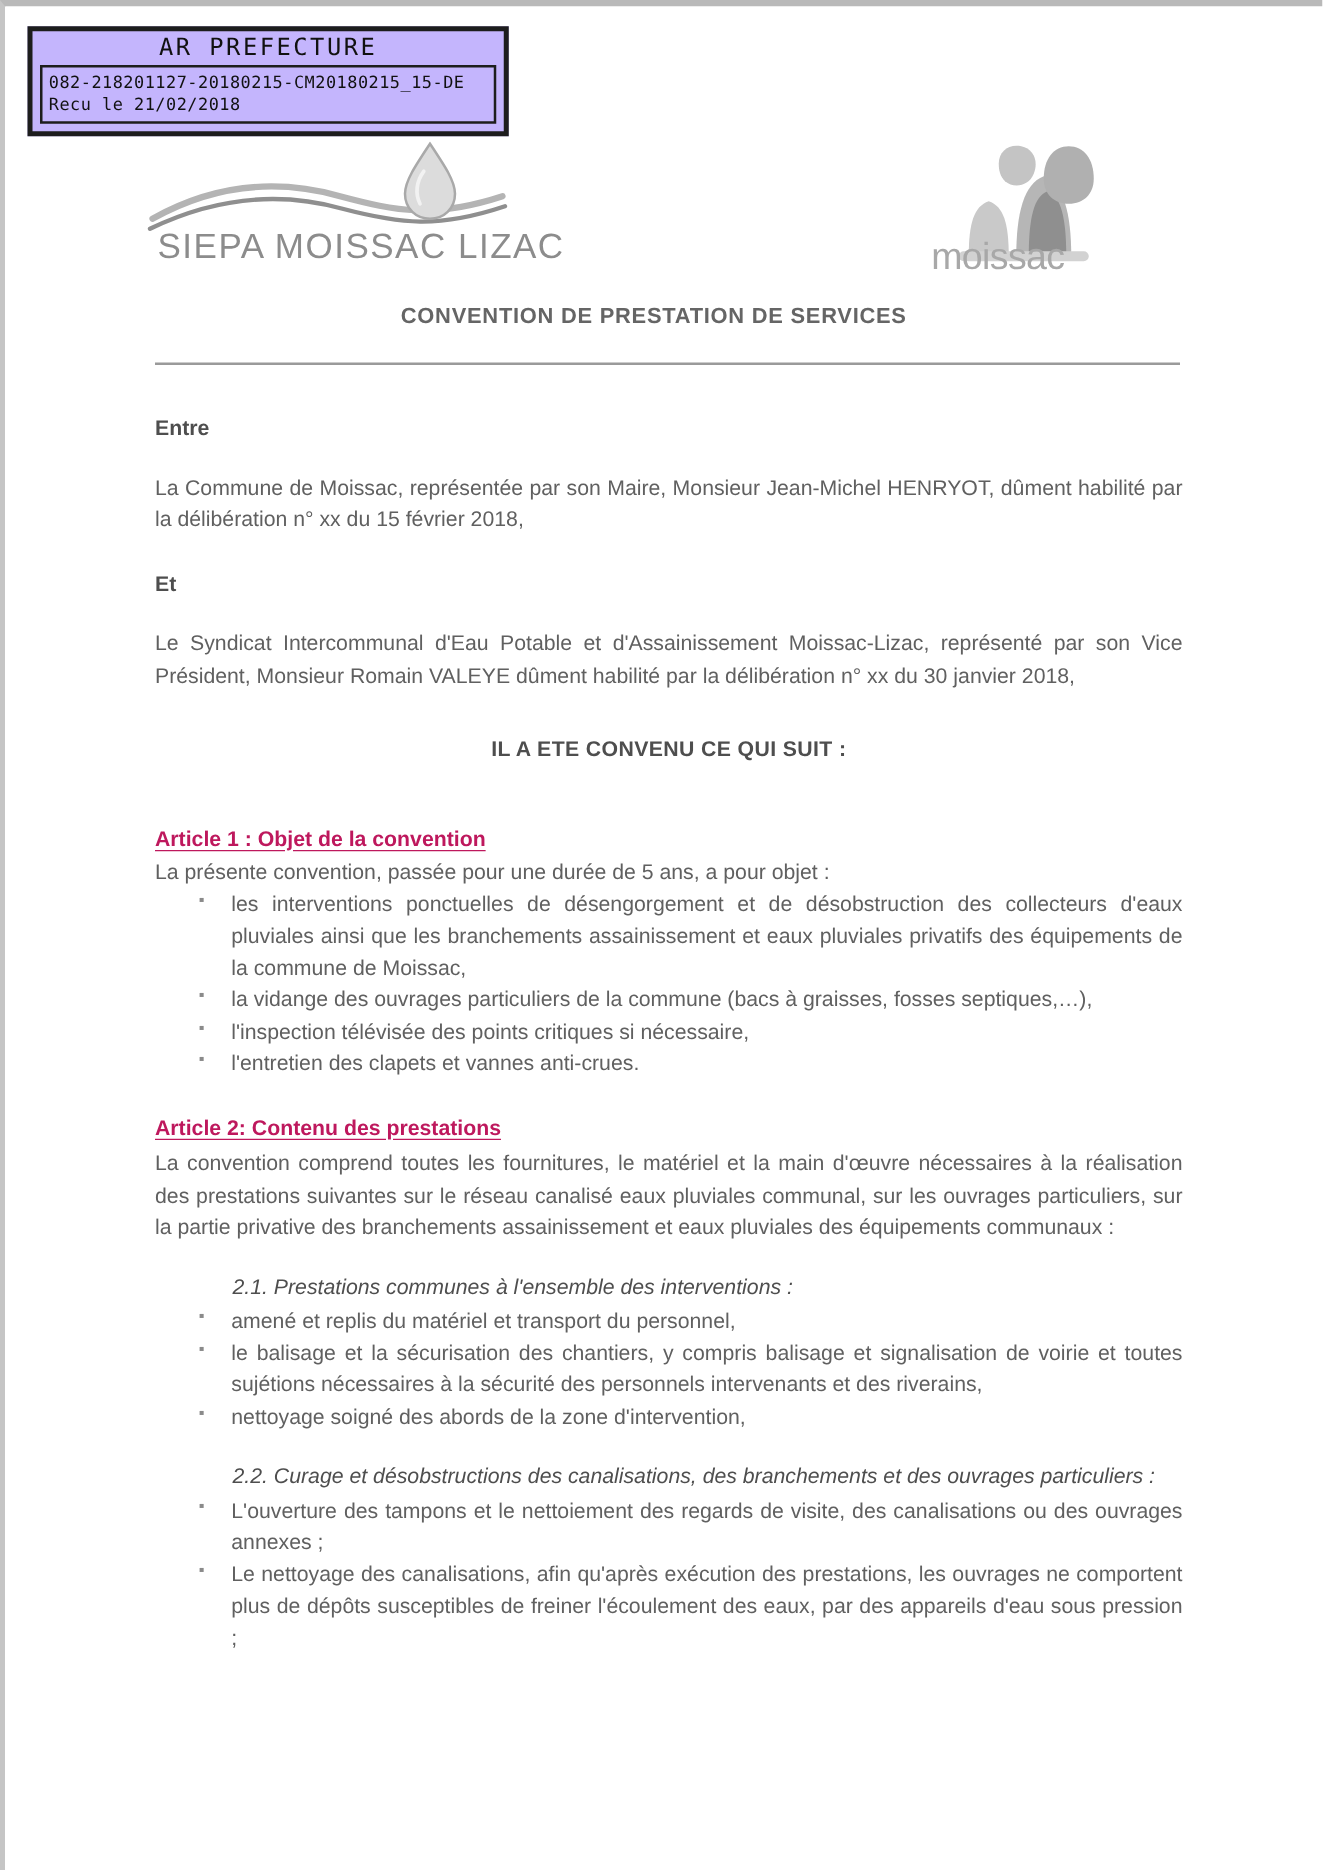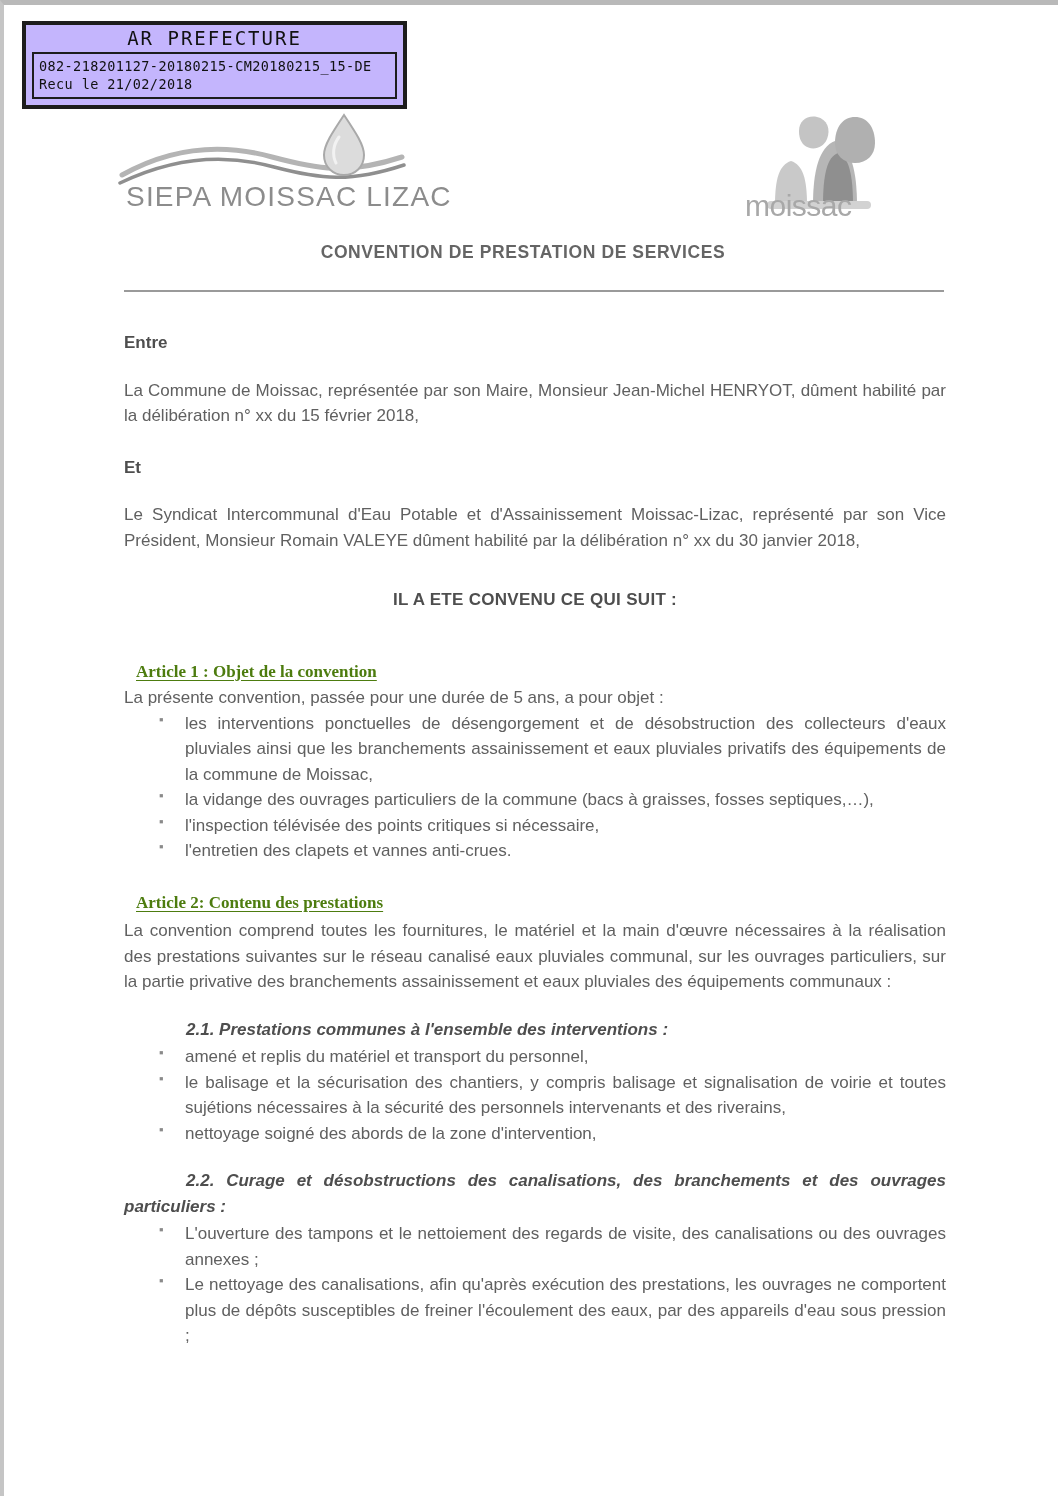--- a/index.html
+++ b/index.html
@@ -136,30 +136,29 @@
   .para.tight { margin-bottom: 0; }
   .center-head {
     text-align: center;
     font-weight: 700;
     color: #4e4e4e;
     letter-spacing: 0.3px;
     margin: 34px 0 46px 0;
   }
   .art-head {
     font-weight: 700;
-    color: #4d7c0f;
+    color: #be185d;
     text-decoration: underline;
     text-underline-offset: 3px;
     display: inline-block;
-    margin: 0 0 1px 12px;
-    font-family: Liberation Serif, serif;
+    margin: 0 0 1px 0;
   }
   .art-block { margin-bottom: 26px; }
   .sub-head {
-    font-weight: 700;
+    font-weight: 400;
     font-style: italic;
     color: #4e4e4e;
     text-align: justify;
     margin: 0 0 2px 0;
   }
   .sub-head.ind { text-indent: 62px; }
 
   ul.blist {
     list-style: none;
     margin: 0;

